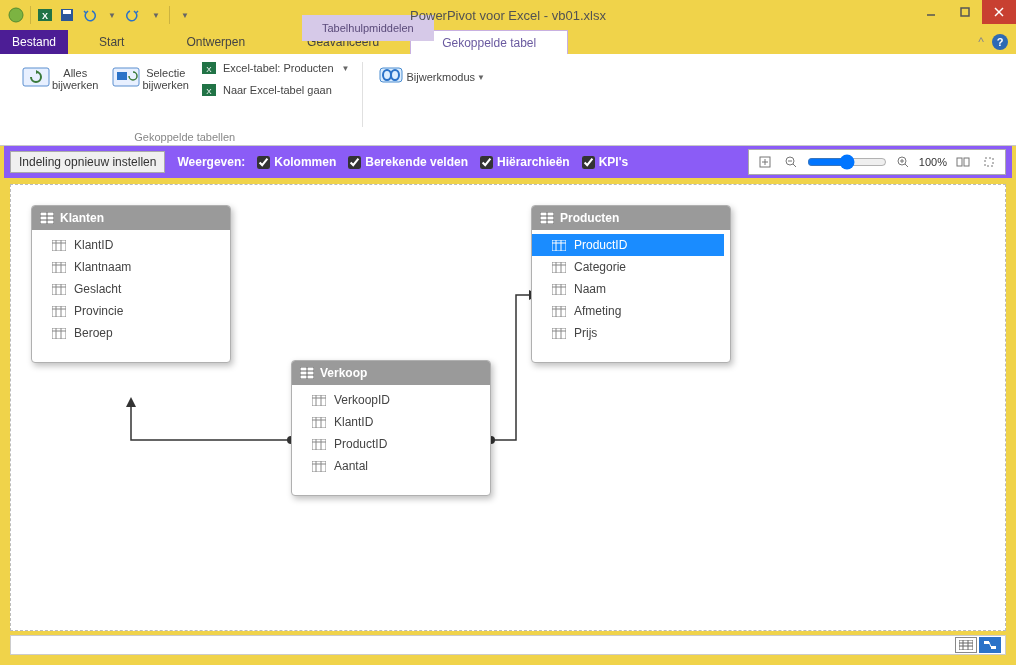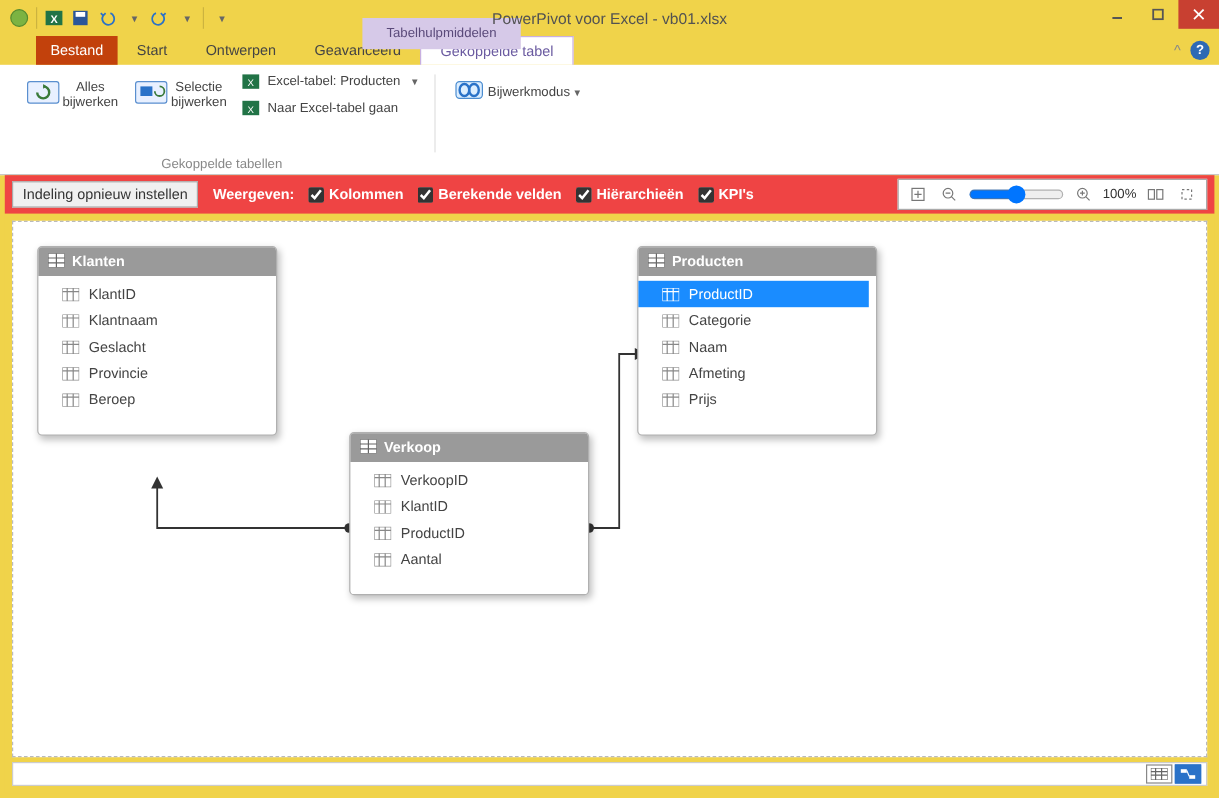--- a/index.html
+++ b/index.html
@@ -12,54 +12,54 @@
   .qat-sep { width: 1px; height: 18px; background: rgba(0,0,0,0.15); margin: 0 2px; }
   .contextual-tab { position: absolute; left: 302px; top: 15px; background: #d6c9e8; color: #5a4a7a; font-size: 11px; padding: 4px 20px; height: 26px; display: flex; align-items: center; }
   .win-title { position: absolute; left: 50%; transform: translateX(-50%); color: #525252; font-size: 13px; font-weight: 400; }
   .win-buttons { position: absolute; right: 0; top: 0; display: flex; }
   .win-btn { width: 34px; height: 24px; display: flex; align-items: center; justify-content: center; cursor: pointer; }
   .win-btn.close { background: #c84031; color: white; }
   .win-btn svg { width: 10px; height: 10px; }
 
   
   .tabs-row { height: 24px; display: flex; align-items: stretch; background: #f0d34a; font-size: 12px; }
-  .file-tab { background: #c2410c; color: white; padding: 0 12px; display: flex; align-items: center; cursor: pointer; margin-left: 30px; }
-  .tab { padding: 0 16px; display: flex; align-items: center; color: #444; cursor: pointer; }
+  .file-tab { background: #4c1d95; color: white; padding: 0 12px; display: flex; align-items: center; cursor: pointer; }
+  .tab { padding: 0 31px; display: flex; align-items: center; color: #444; cursor: pointer; }
   .tab.active { background: white; color: #6a5aa0; border-top: 1px solid #c8b0e0; border-left: 1px solid #c8b0e0; border-right: 1px solid #c8b0e0; }
   .ribbon-collapse { margin-left: auto; padding: 0 8px; display: flex; align-items: center; gap: 8px; color: #555; }
   .help-icon { width: 16px; height: 16px; background: #2d6ab4; border-radius: 50%; color: white; display:inline-flex; align-items:center; justify-content:center; font-size:11px; font-weight:bold; cursor:pointer; }
 
   
   .ribbon { height: 92px; background: white; border-bottom: 1px solid #c8c8c8; display: flex; padding: 4px 8px 0 8px; }
   .ribbon-group { display: flex; flex-direction: column; align-items: center; padding: 0 8px; position: relative; }
   .ribbon-group-sep { width: 1px; background: #e0e0e0; margin: 4px 0 18px 0; }
   .big-btn { display: flex; flex-direction: row; align-items: center; justify-content: flex-start; font-size: 11px; color: #444; cursor: pointer; padding: 2px 4px; }
   .big-btn .icon-box { width: 32px; height: 32px; display: flex; align-items: center; justify-content: center; margin-bottom: 2px; }
   .small-btn-row { display: flex; align-items: center; font-size: 11px; color: #444; cursor: pointer; padding: 2px 4px; gap: 6px; }
   .group-label { position: absolute; bottom: 2px; left: 0; right: 0; text-align: center; font-size: 11px; color: #888; }
   .ribbon-row { display: flex; gap: 4px; }
   .ribbon-col { display: flex; flex-direction: column; gap: 2px; }
 
   
   .content-wrap { position: absolute; left: 4px; right: 4px; top: 146px; bottom: 4px; background: #f0d34a; }
-  .toolbar { height: 32px; background: #ef4444; display: flex; align-items: center; padding: 0 6px; gap: 12px; font-size: 12px; color: white; }
+  .toolbar { height: 32px; background: #8b5cf6; display: flex; align-items: center; padding: 0 6px; gap: 12px; font-size: 12px; color: white; }
   .toolbar .btn-light { background: #f0f0f0; color: #333; border: 1px solid #aaa; padding: 3px 8px; cursor: pointer; font-size: 12px; }
   .toolbar label { display: flex; align-items: center; gap: 4px; cursor: pointer; font-weight: bold; }
   .toolbar .weergeven { font-weight: bold; }
   .toolbar input[type=checkbox] { width: 13px; height: 13px; accent-color: #333; }
   .zoom-group { margin-left: auto; display: flex; align-items: center; gap: 6px; background: white; padding: 2px 6px; border: 1px solid #aaa; color: #333; }
   .zoom-btn { width: 20px; height: 20px; display:inline-flex; align-items:center; justify-content:center; cursor:pointer; }
 
   
   .canvas { position: absolute; left: 6px; right: 6px; top: 38px; bottom: 30px; background: white; border: 1px dashed #bbb; }
   .canvas svg.connectors { position: absolute; inset: 0; width: 100%; height: 100%; pointer-events: none; }
 
   
   .entity { position: absolute; width: 200px; background: white; border: 1px solid #b0b0b0; border-radius: 4px; box-shadow: 2px 3px 6px rgba(0,0,0,0.25); }
-  .entity-header { background: #9a9a9a; color: white; font-size: 12px; font-weight: bold; padding: 5px 8px; border-radius: 3px 3px 0 0; display: flex; gap: 6px; cursor: move; }
+  .entity-header { background: #9a9a9a; color: white; font-size: 12px; font-weight: bold; padding: 5px 8px; border-radius: 3px 3px 0 0; display: flex; align-items: center; gap: 6px; cursor: move; }
   .entity-body { padding: 4px 6px 18px 0; }
   .field { padding: 4px 10px 4px 20px; font-size: 12px; color: #444; display: flex; align-items: center; gap: 8px; cursor: pointer; }
   .field.selected { background: #1a8cff; color: white; }
   .field .col-icon { display:inline-flex; }
 
   
   .statusbar { position: absolute; left: 6px; right: 6px; bottom: 6px; height: 20px; background: white; border: 1px solid #ccc; display: flex; align-items: center; justify-content: flex-end; padding: 0 4px; gap: 2px; }
   .view-btn { width: 22px; height: 16px; border: 1px solid #888; display:inline-flex; align-items:center; justify-content:center; cursor:pointer; font-size:9px; }
   .view-btn.active { background: #2a72c8; color: white; border-color: #2a72c8; }
 

